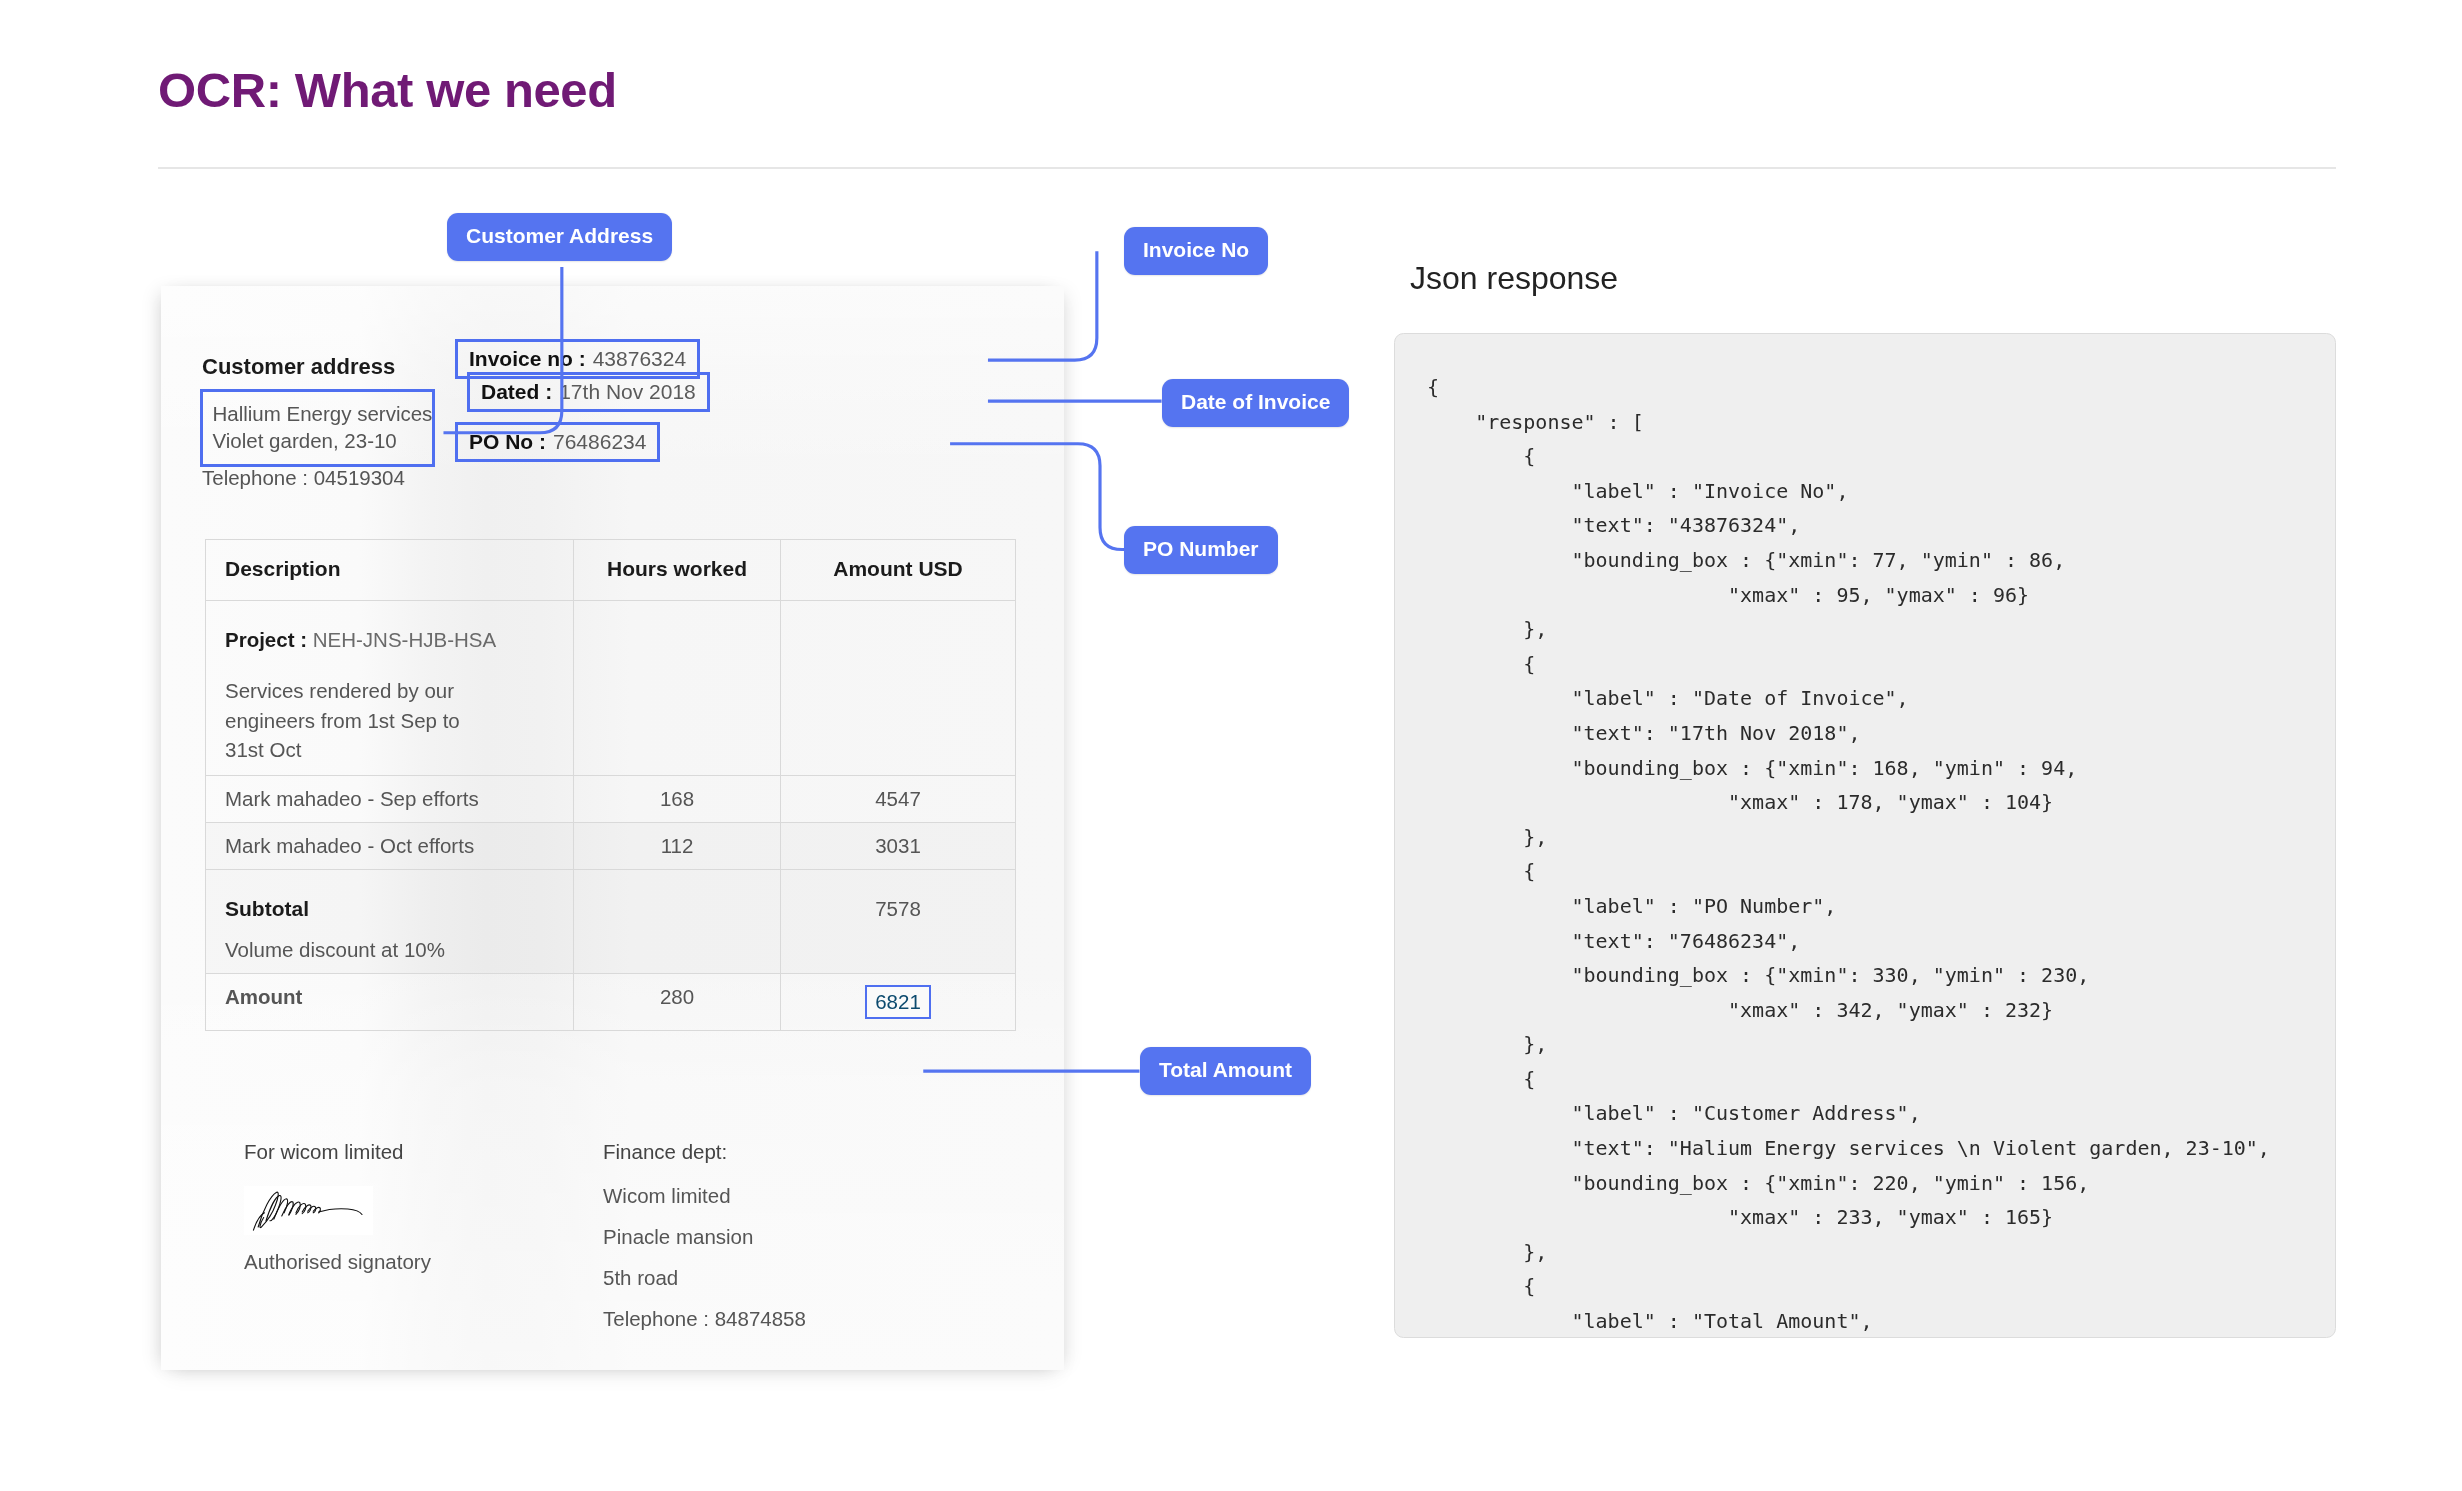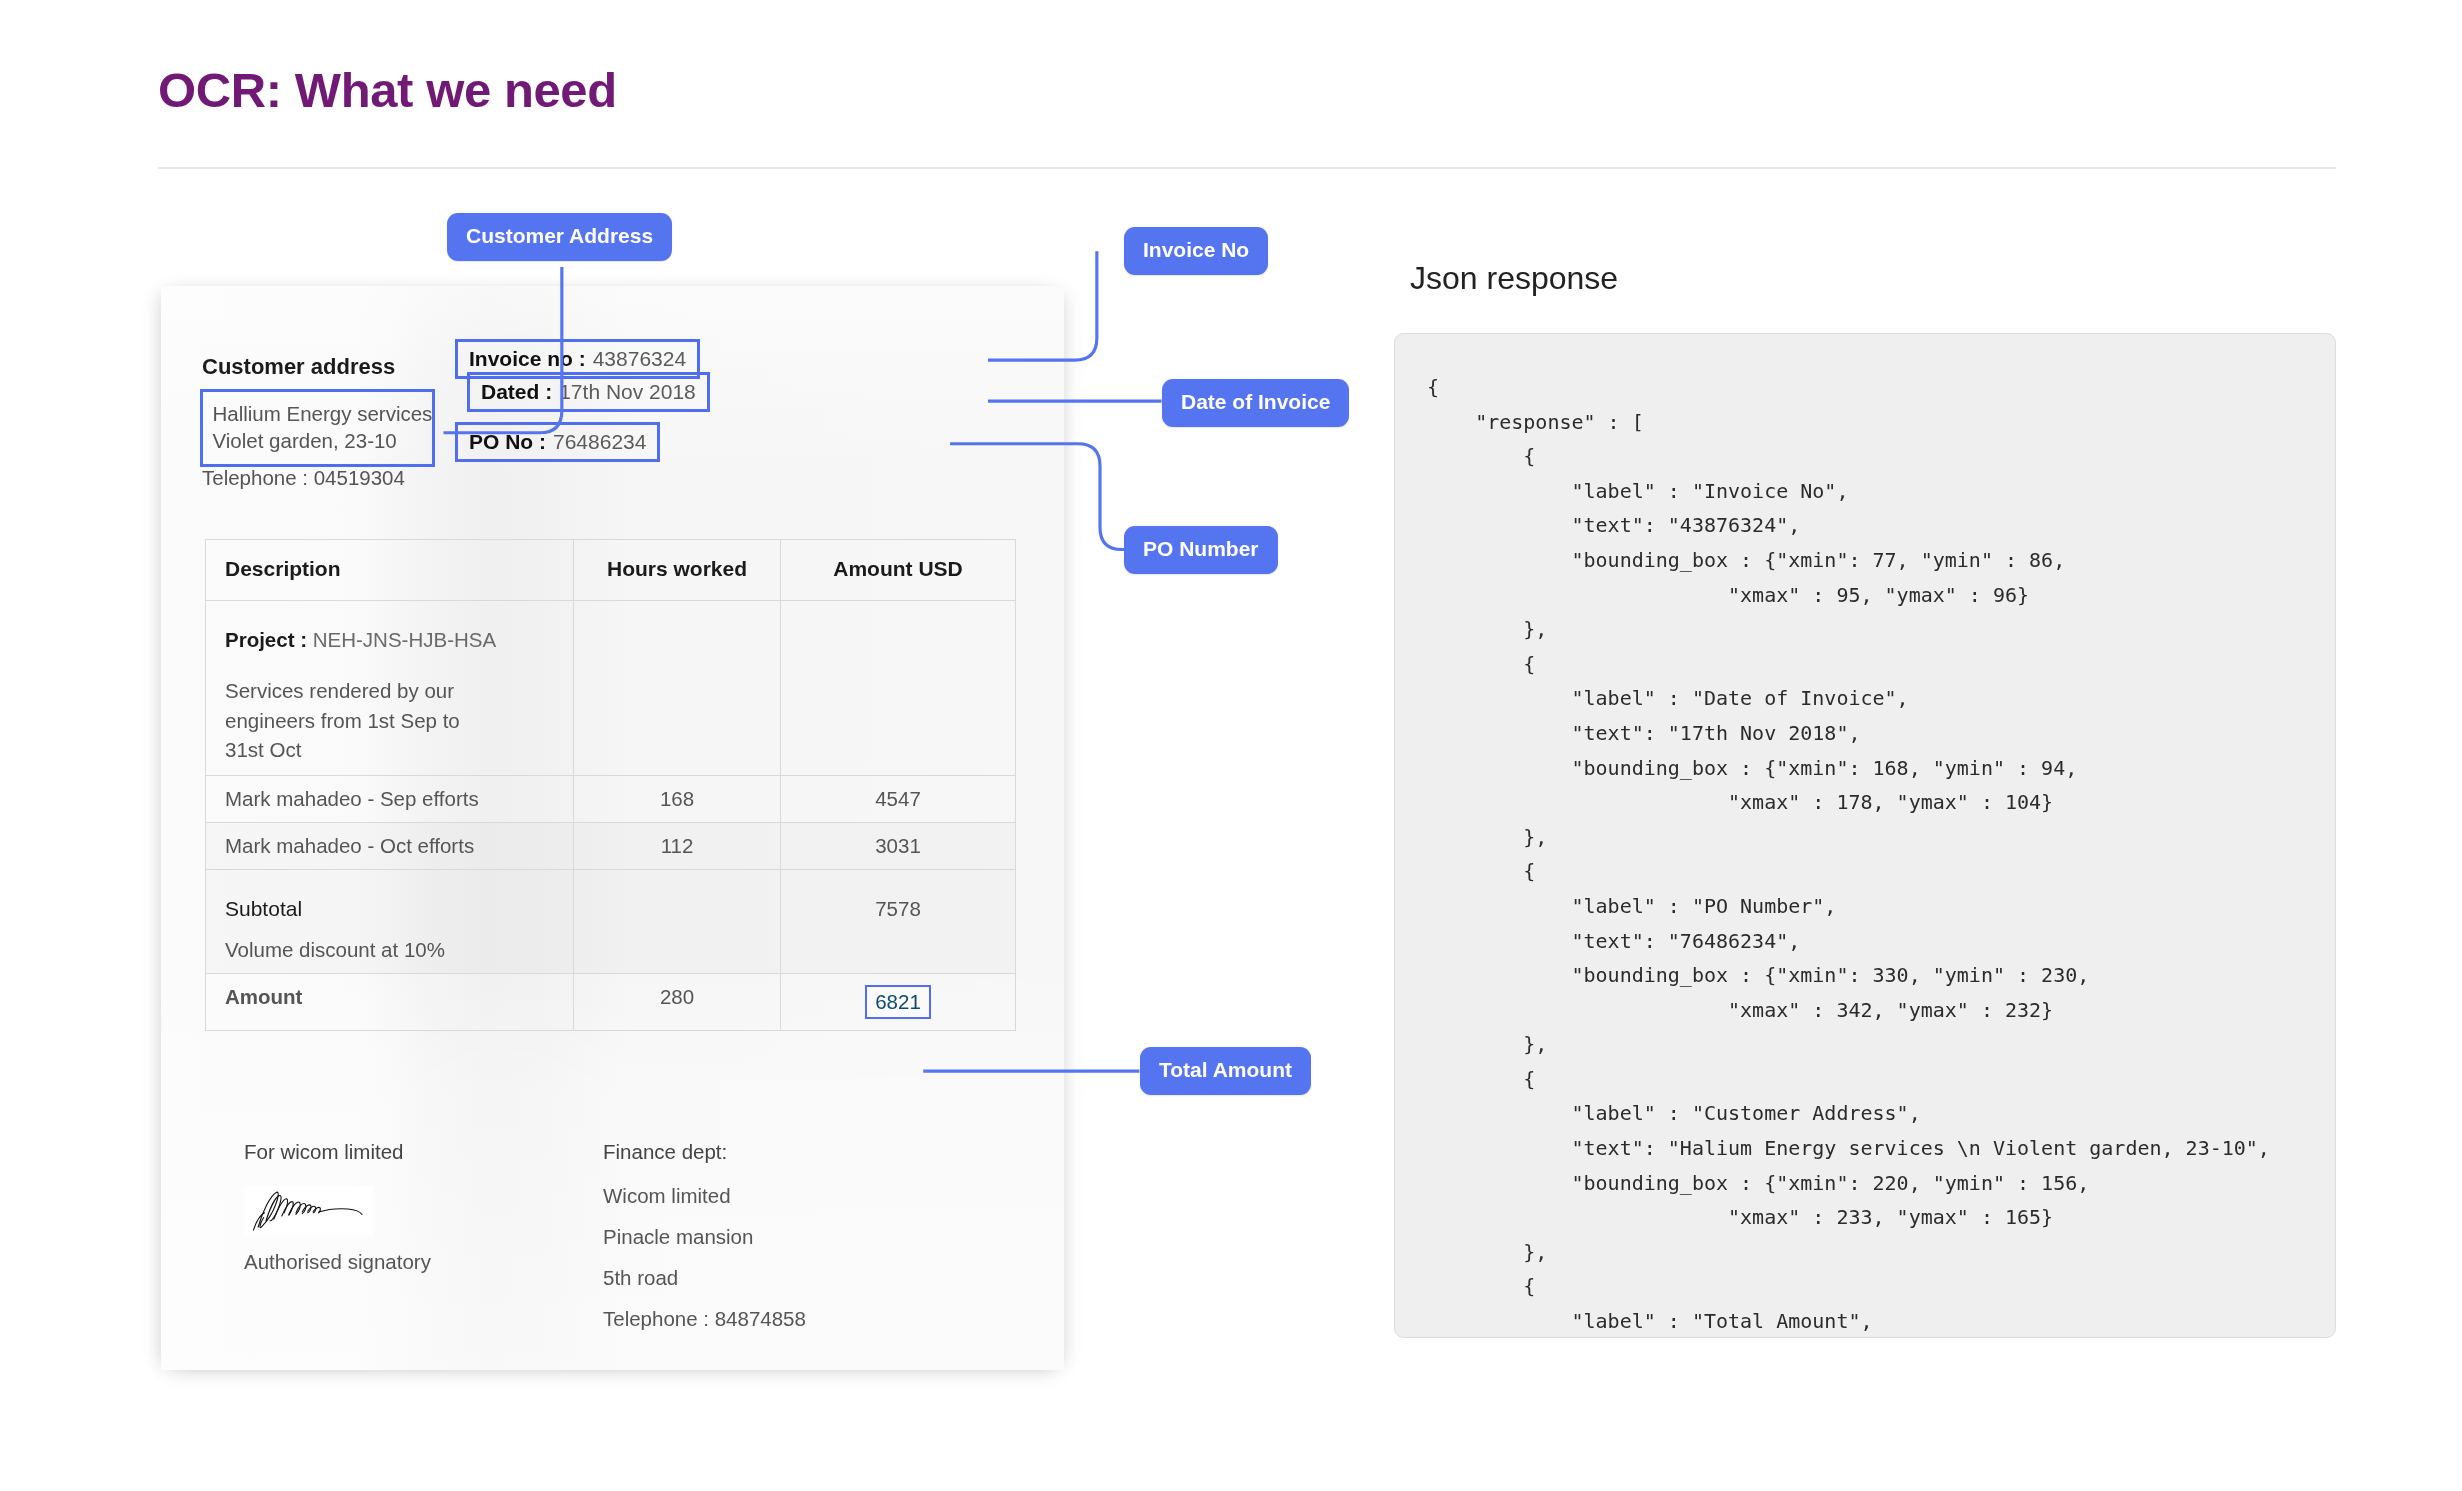--- a/index.html
+++ b/index.html
@@ -106,21 +106,21 @@
     text-align: left;
   }
   #invoice-table thead th.num { text-align: center; }
   #invoice-table td { padding: 11px 19px; }
   #invoice-table td.num { text-align: center; }
   .row-body td { border-bottom: none; border-top: none; }
   .cell-pad-top { padding-top: 27px !important; }
   .proj-label { font-weight: 700; color: #1b1b1b; }
   .proj-val { color: #6a6a6a; }
   .svc-text { line-height: 1.42; margin-top: 24px; max-width: 260px; }
-  .sub-label { font-weight: 400; color: #1b1b1b; font-size: 21px; }
+  .sub-label { font-weight: 700; color: #1b1b1b; font-size: 21px; }
   .tr-shade td { background: rgba(0,0,0,0.018); }
   .total-row td { border-top: 0.8px solid #cfcfcf; padding-top: 20.5px; padding-bottom: 24px; }
   .total-row td.lbl { font-weight: 700; color: #1b1b1b; font-size: 21px; }
   #total-amount-cell { position: relative; }
   #total-amount-highlight {
     display: inline-block;
     border: 2.4px solid #4f6ff0;
     padding: 2.4px 8px 3.2px 8px;
     font-size: 20.5px; color: #0c4a6e;
     background: #fafafa;

